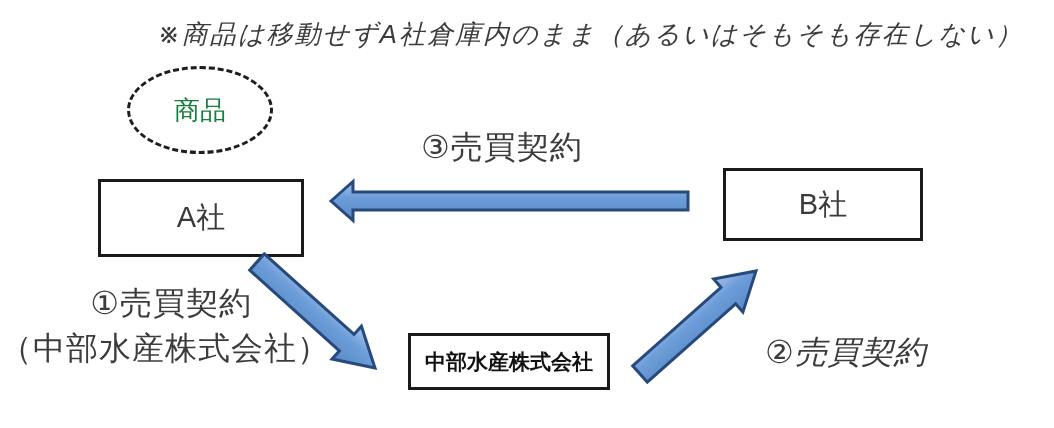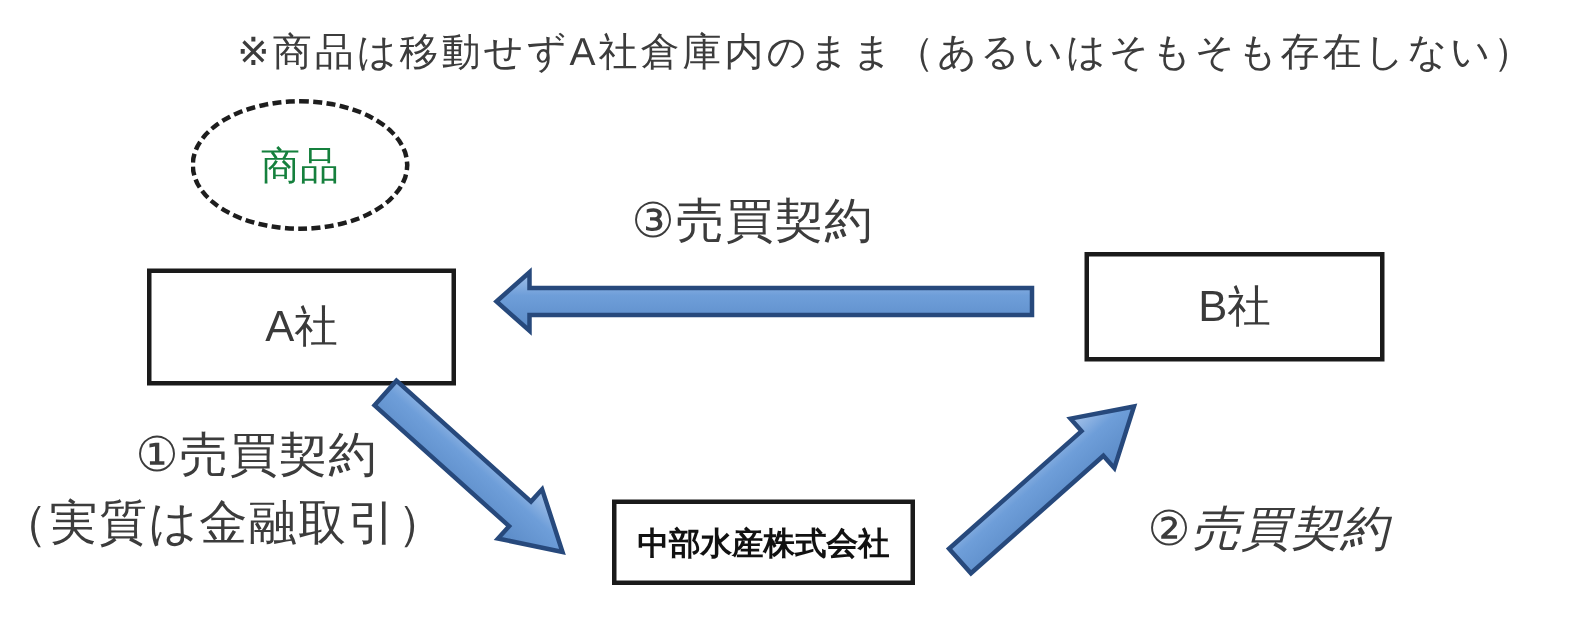--- a/index.html
+++ b/index.html
@@ -19,20 +19,21 @@
     overflow: hidden;
   }
   .note {
     position: absolute;
     left: 158px;
     top: 17px;
     font-size: 26px;
     letter-spacing: 2px;
     color: #3c3c3c;
     white-space: nowrap;
+    font-style: italic;
   }
   .node-box {
     position: absolute;
     background: #ffffff;
     border: 3px solid #1a1a1a;
     display: flex;
     align-items: center;
     justify-content: center;
     box-sizing: border-box;
     color: #3a3a3a;
@@ -123,20 +124,20 @@
 
     <polygon points="264.3,253.8 354.0,334.4 361.4,326.2 375,368 332.0,359.0 339.4,350.8 249.7,270.2" fill="url(#grad1)" stroke="#27497C" stroke-width="3" stroke-linejoin="miter"></polygon>
 
     <polygon points="632.7,365.8 721.0,287.4 713.7,279.1 756,271 742.9,312.1 735.6,303.8 647.3,382.2" fill="url(#grad2)" stroke="#27497C" stroke-width="3" stroke-linejoin="miter"></polygon>
 
     <polygon points="331,201 353,181.5 353,192 688,192 688,210 353,210 353,220.5" fill="url(#grad3)" stroke="#27497C" stroke-width="3" stroke-linejoin="miter"></polygon>
   </svg>
 
   <div class="arrow-label label-1-block">
     <div class="line">①売買契約</div>
-    <div class="line">（実質は金融取引）</div>
+    <div class="line">（中部水産株式会社）</div>
   </div>
 
   <div class="arrow-label label-2">②売買契約</div>
 
   <div class="arrow-label label-3">③売買契約</div>
 
 </div>
 
 </body></html>

